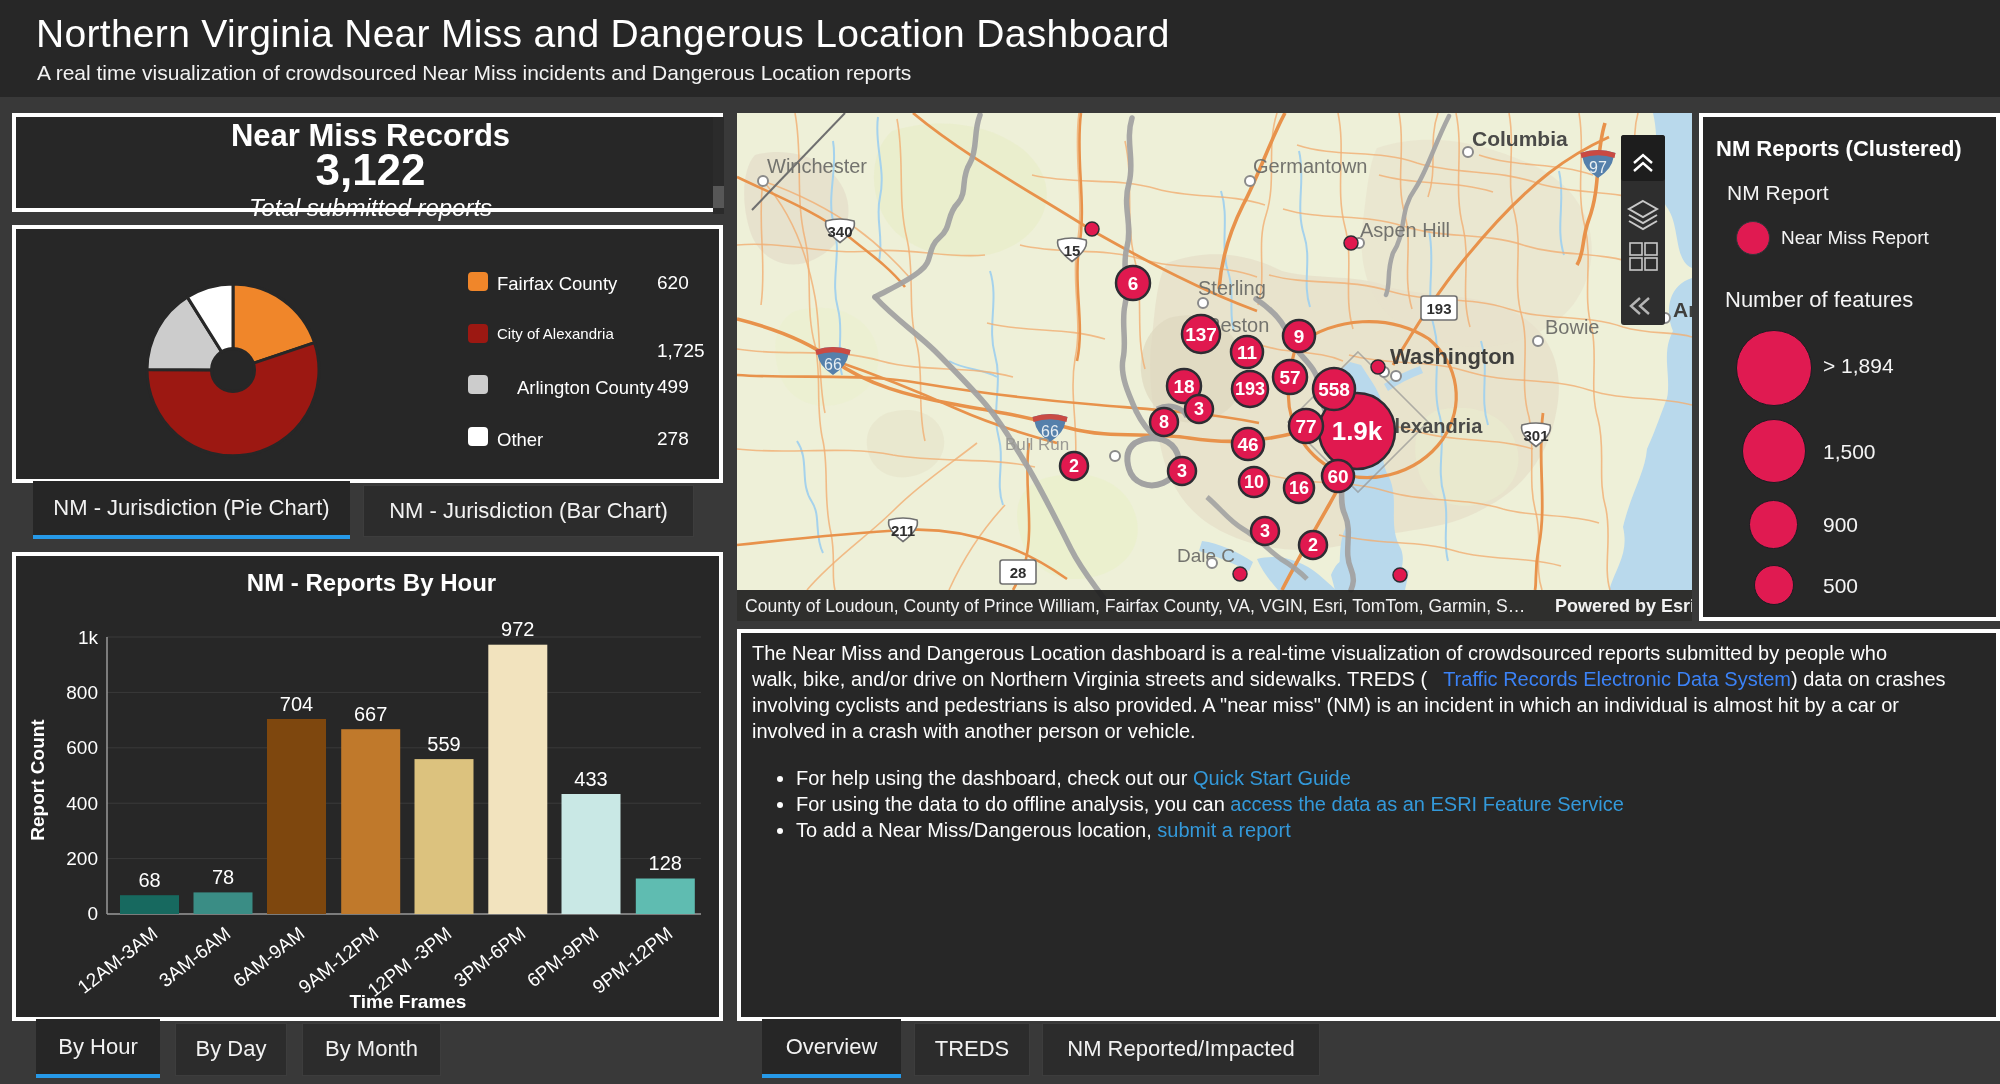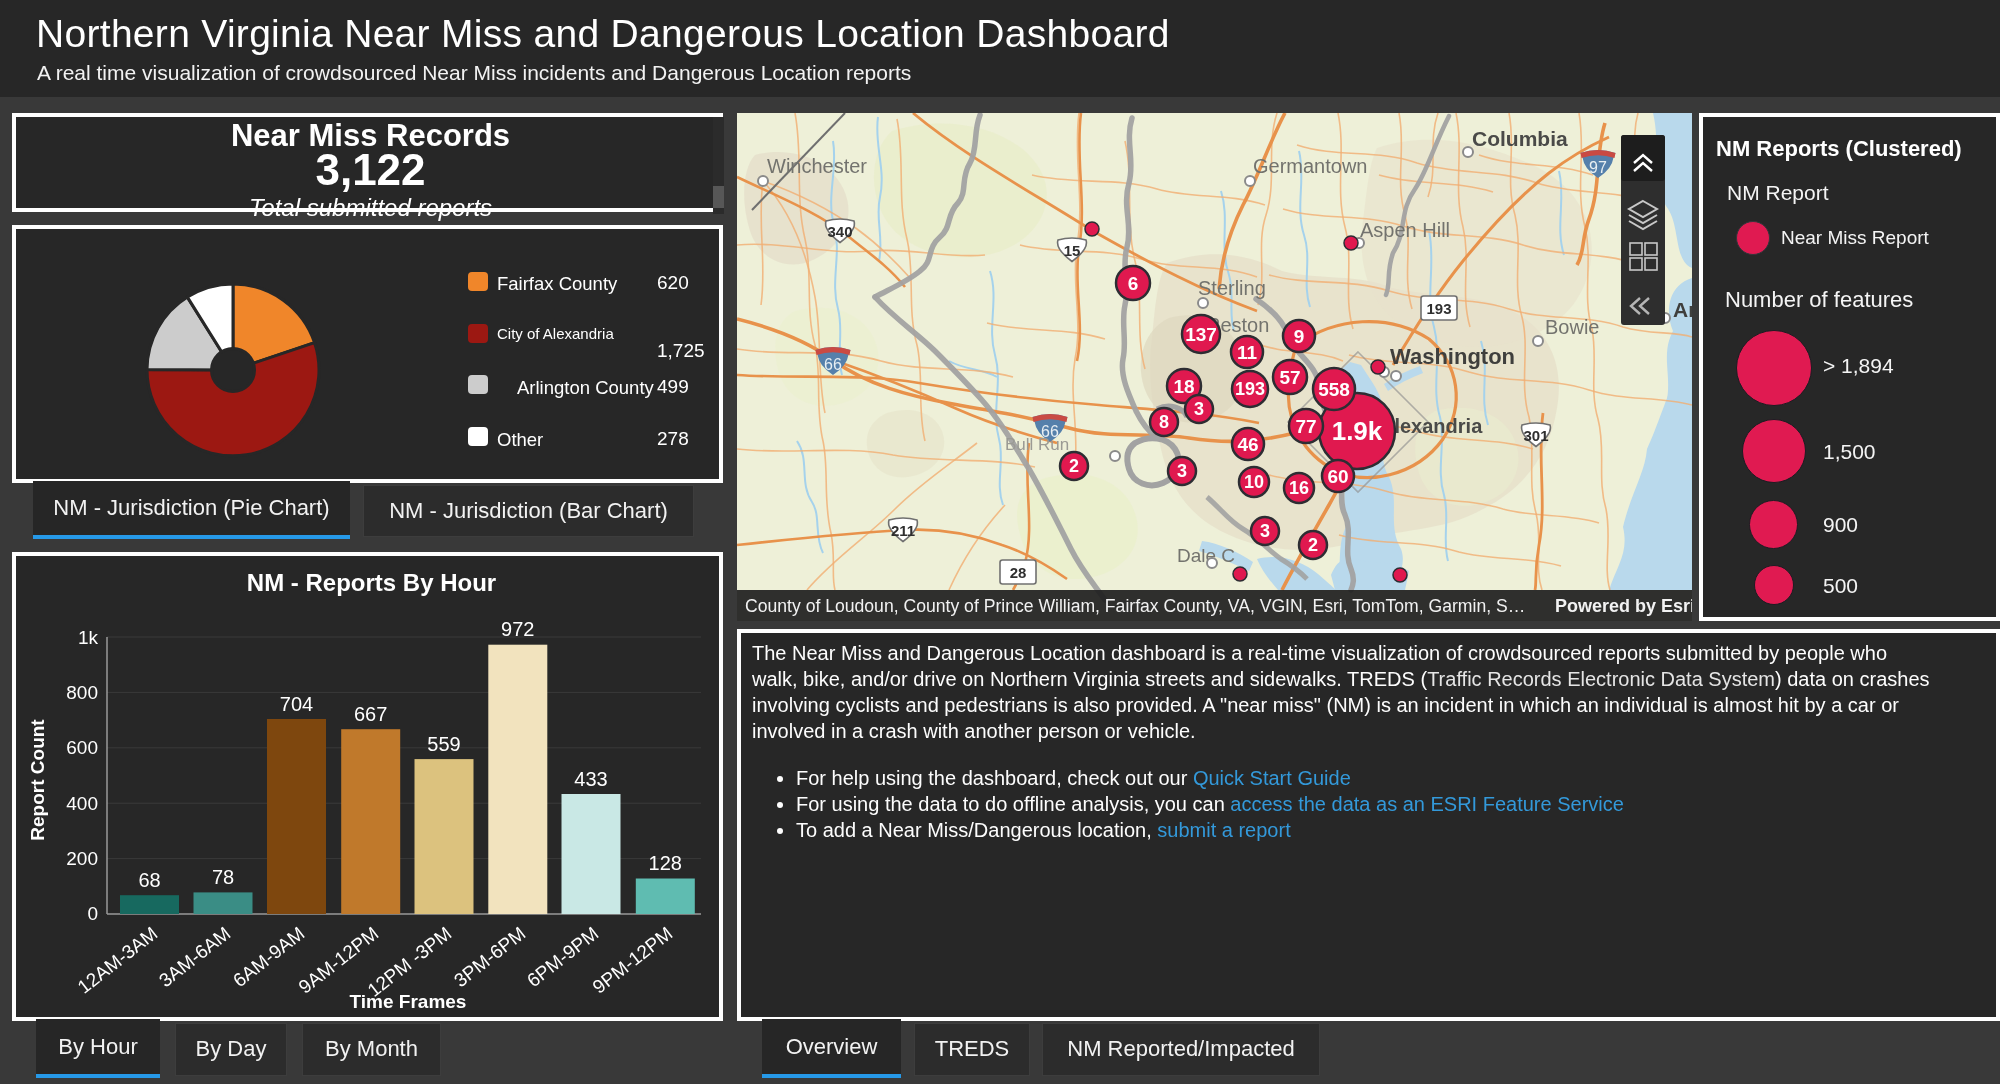--- a/index.html
+++ b/index.html
@@ -346,21 +346,21 @@
   <div class="abs" style="left:120px;top:323px;font-size:21px;color:#f4f4f4;">1,500</div>
   <div class="abs" style="left:46px;top:383px;width:47px;height:47px;border-radius:50%;background:#e01a51;border:1px solid #1c1c22;"></div>
   <div class="abs" style="left:120px;top:396px;font-size:21px;color:#f4f4f4;">900</div>
   <div class="abs" style="left:51px;top:448px;width:38px;height:38px;border-radius:50%;background:#e01a51;border:1px solid #1c1c22;"></div>
   <div class="abs" style="left:120px;top:457px;font-size:21px;color:#f4f4f4;">500</div>
 </div>
 
 <div class="panel" style="left:737px;top:629px;width:1263px;height:392px;">
   <div class="abs" style="left:11px;top:7px;width:1400px;font-size:20px;line-height:26px;color:#fdfdfd;">
     The Near Miss and Dangerous Location dashboard is a real-time visualization of crowdsourced reports submitted by people who<br>
-    walk, bike, and/or drive on Northern Virginia streets and sidewalks. TREDS (<span style="color:#e5e5e5;">Traffic Records Electronic Data System</span>) data on crashes<br>
+    walk, bike, and/or drive on Northern Virginia streets and sidewalks. TREDS (<span style="color:#3b82f6;margin-left:16px;">Traffic Records Electronic Data System</span>) data on crashes<br>
     involving cyclists and pedestrians is also provided. A "near miss" (NM) is an incident in which an individual is almost hit by a car or<br>
     involved in a crash with another person or vehicle.
     <ul style="margin:21px 0 0 0;padding-left:44px;">
       <li style="margin:0;">For help using the dashboard, check out our <span style="color:#3399da;">Quick Start Guide</span></li>
       <li style="margin:0;">For using the data to do offline analysis, you can <span style="color:#3399da;">access the data as an ESRI Feature Service</span></li>
       <li style="margin:0;">To add a Near Miss/Dangerous location, <span style="color:#3399da;">submit a report</span></li>
     </ul>
   </div>
 </div>
 

